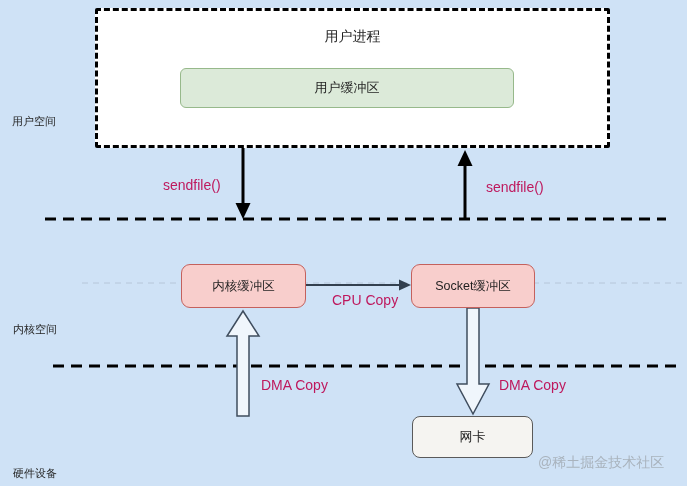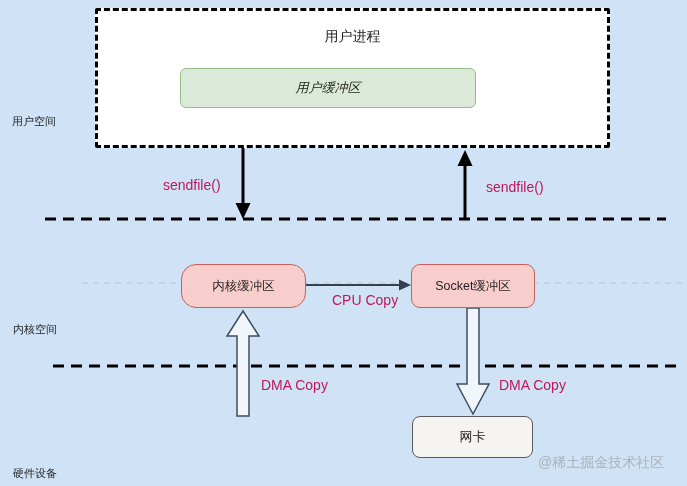--- a/index.html
+++ b/index.html
@@ -22,26 +22,26 @@
   }
   .user-process-box{
     left:95px;top:8px;width:515px;height:140px;
     background:#ffffff;border:3px dashed #000000;border-radius:2px;
     align-items:flex-start;justify-content:center;
   }
   .user-process-title{
     margin-top:17px;font-size:14px;color:#1f1f1f;
   }
   .user-buffer{
-    left:180px;top:68px;width:296px;height:40px;
-    background:#dcead9;border:1px solid #97b98b;border-radius:6px;font-style:italic;
+    left:180px;top:68px;width:334px;height:40px;
+    background:#dcead9;border:1px solid #97b98b;border-radius:6px;
   }
   .kernel-buffer{
     left:181px;top:264px;width:125px;height:44px;
-    background:#f8cecc;border:1px solid #c4615d;border-radius:15px;
+    background:#f8cecc;border:1px solid #c4615d;border-radius:9px;
     font-size:12.5px;
   }
   .socket-buffer{
     left:411px;top:264px;width:124px;height:44px;
     background:#f8cecc;border:1px solid #c4615d;border-radius:9px;
     font-size:12.5px;
     text-align:center;
   }
   .device{
     background:#f5f4f1;border:1px solid #5a5a5a;border-radius:8px;

